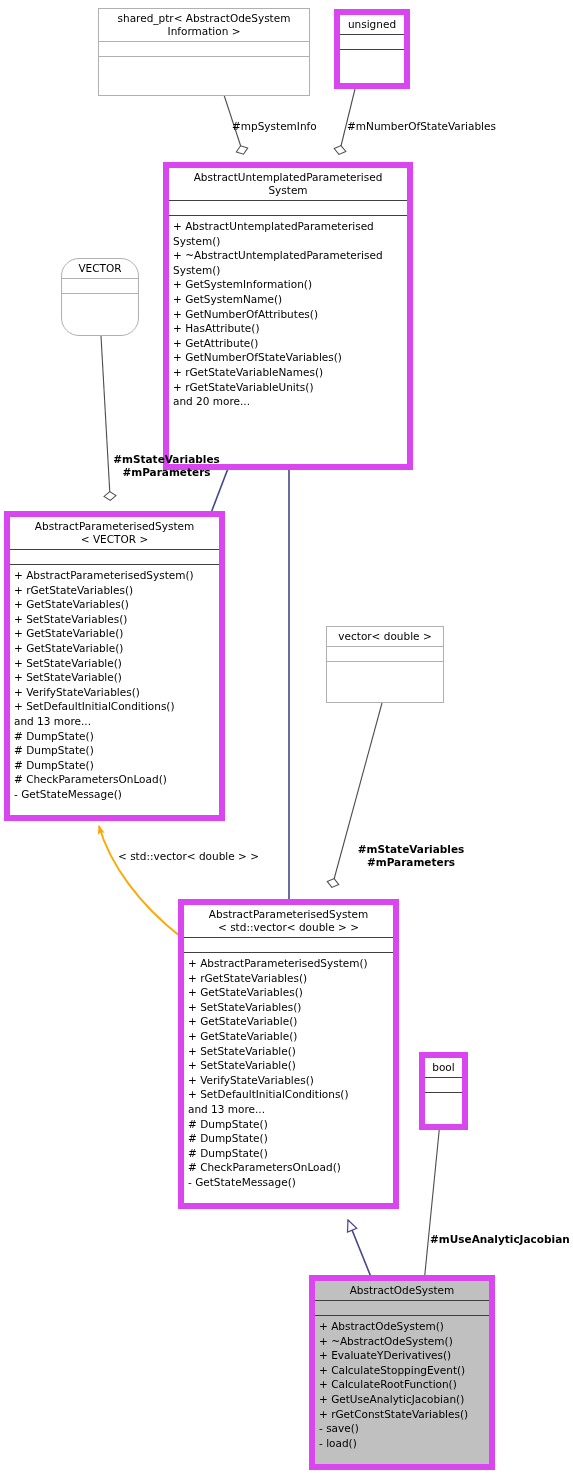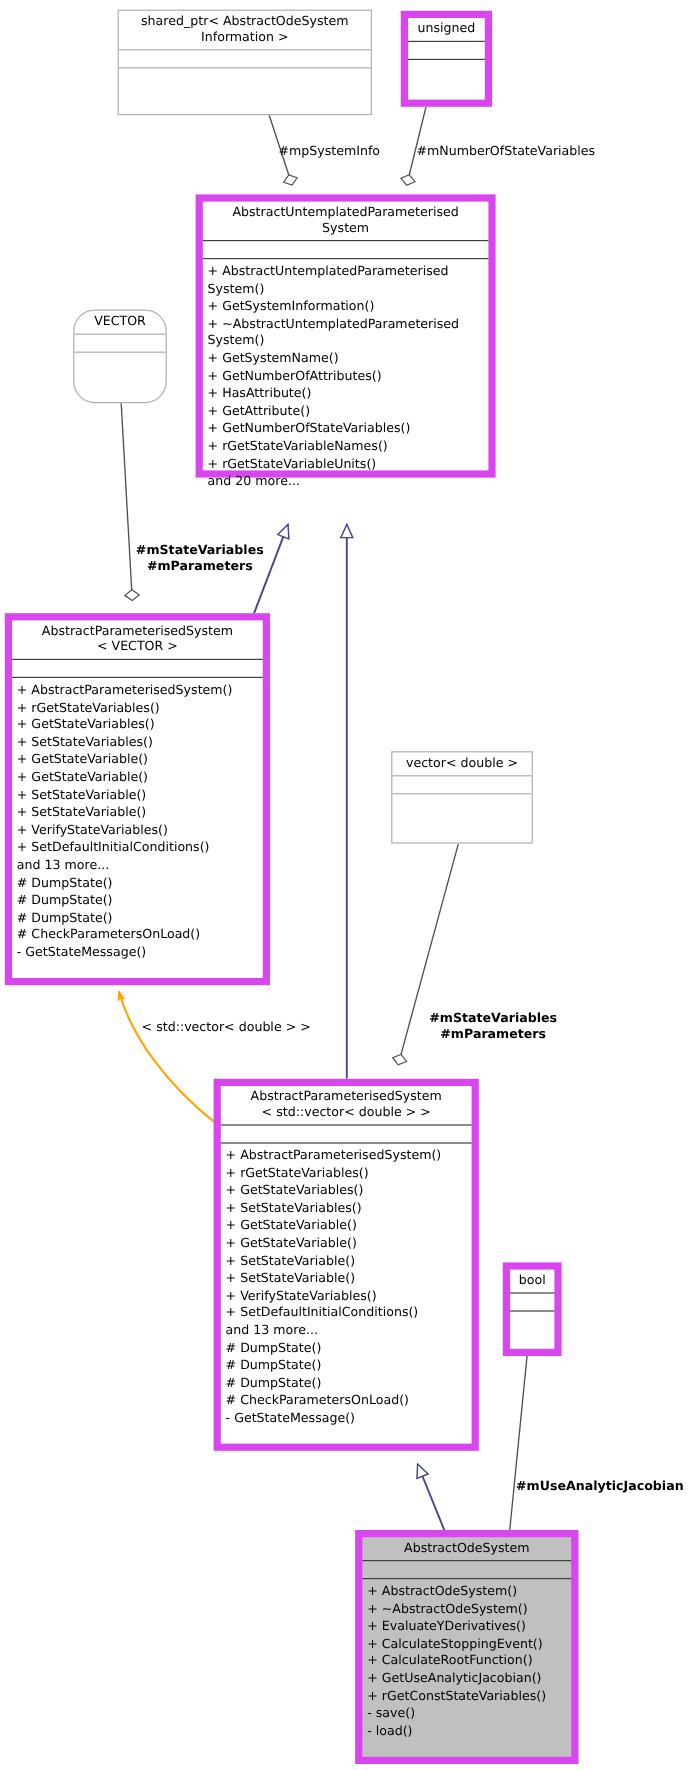--- a/index.html
+++ b/index.html
@@ -120,28 +120,28 @@
 
   <div class="uml-node" style="left:334px; top:9px; width:76px; height:80px;">
     <div class="nm-title">unsigned</div>
     <div class="nm-attrs"></div>
     <div class="nm-empty-ops"></div>
   </div>
 
   <div class="edge-label" style="left:232px; top:120px;">#mpSystemInfo</div>
   <div class="edge-label" style="left:347px; top:120px;">#mNumberOfStateVariables</div>
 
-  <div class="uml-node" style="left:163px; top:162px; width:250px; height:236px;">
+  <div class="uml-node" style="left:163px; top:162px; width:250px; height:308px;">
     <div class="nm-title">AbstractUntemplatedParameterised
 System</div>
     <div class="nm-attrs"></div>
     <div class="nm-ops">
       <div class="op">+ AbstractUntemplatedParameterised System()</div>
+      <div class="op">+ ~AbstractUntemplatedParameterised System()</div>
       <div class="op">+ GetSystemInformation()</div>
-      <div class="op">+ ~AbstractUntemplatedParameterised System()</div>
       <div class="op">+ GetSystemName()</div>
       <div class="op">+ GetNumberOfAttributes()</div>
       <div class="op">+ HasAttribute()</div>
       <div class="op">+ GetAttribute()</div>
       <div class="op">+ GetNumberOfStateVariables()</div>
       <div class="op">+ rGetStateVariableNames()</div>
       <div class="op">+ rGetStateVariableUnits()</div>
       <div class="op">and 20 more...</div>
     </div>
   </div>
@@ -215,21 +215,21 @@
   </div>
 
   <div class="uml-node" style="left:419px; top:1052px; width:49px; height:78px;">
     <div class="nm-title">bool</div>
     <div class="nm-attrs"></div>
     <div class="nm-empty-ops"></div>
   </div>
 
   <div class="edge-label" style="left:430px; top:1233px;font-weight:bold;">#mUseAnalyticJacobian</div>
 
-  <div class="uml-node filled" style="left:296px; top:1275px; width:186px; height:195px;">
+  <div class="uml-node filled" style="left:309px; top:1275px; width:186px; height:195px;">
     <div class="nm-title">AbstractOdeSystem</div>
     <div class="nm-attrs"></div>
     <div class="nm-ops">
       <div class="op">+ AbstractOdeSystem()</div>
       <div class="op">+ ~AbstractOdeSystem()</div>
       <div class="op">+ EvaluateYDerivatives()</div>
       <div class="op">+ CalculateStoppingEvent()</div>
       <div class="op">+ CalculateRootFunction()</div>
       <div class="op">+ GetUseAnalyticJacobian()</div>
       <div class="op">+ rGetConstStateVariables()</div>

